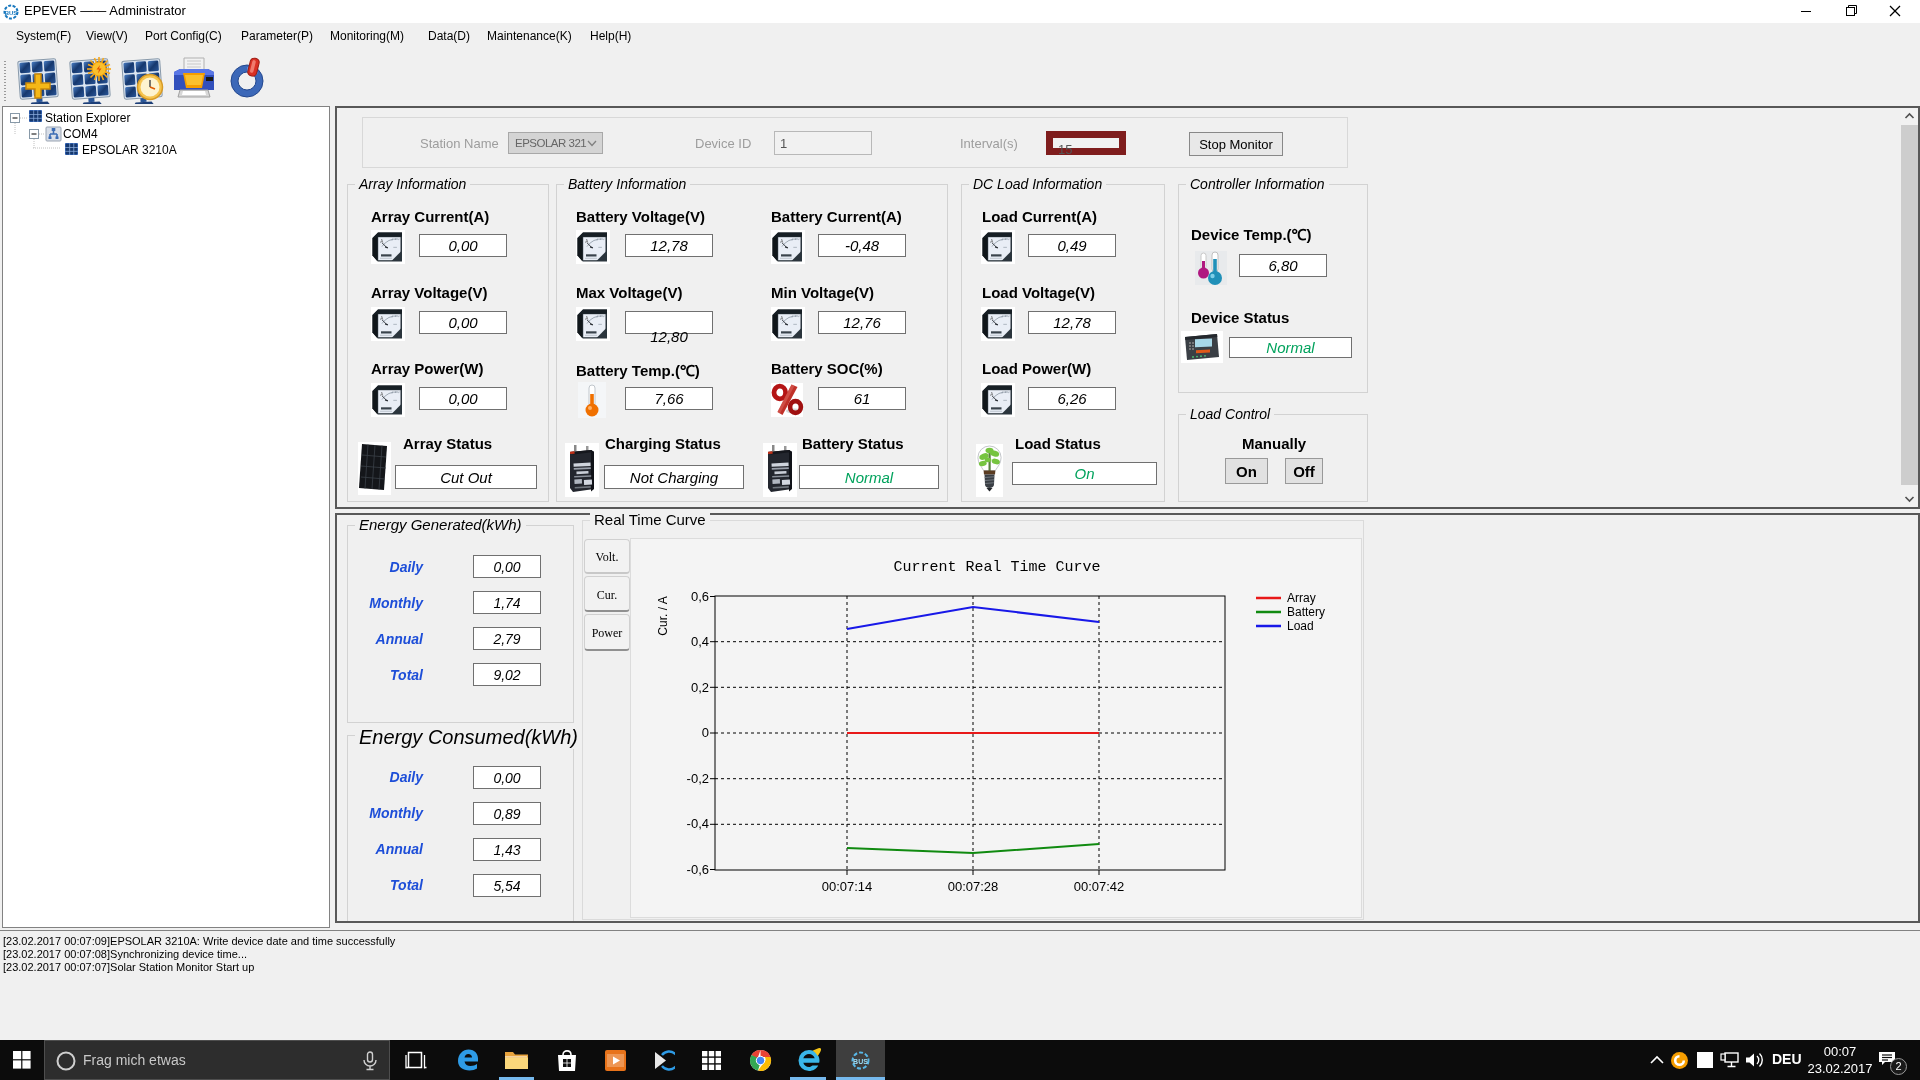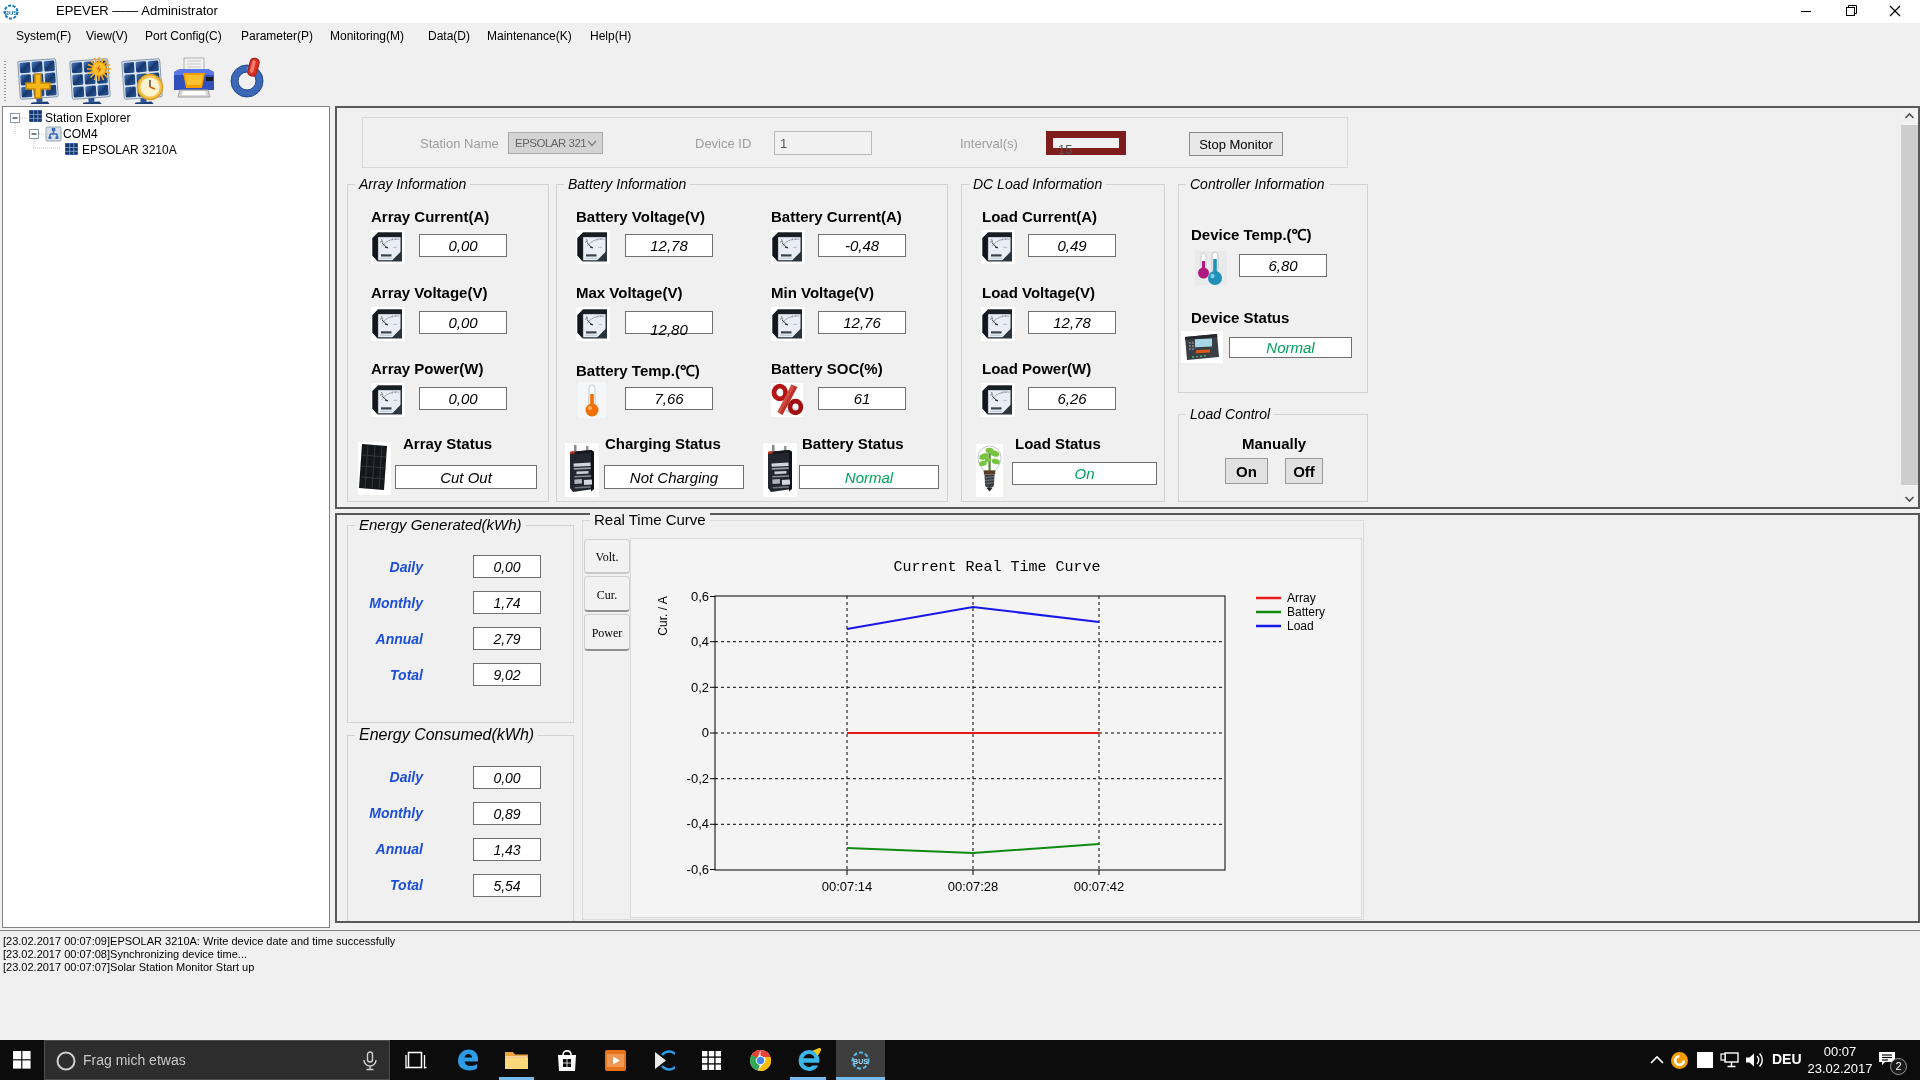--- a/index.html
+++ b/index.html
@@ -1,19 +1,19 @@
 <!DOCTYPE html>
 <html><head>
 <meta charset="utf-8">
 <style>
 * { margin:0; padding:0; box-sizing:border-box; }
 html,body { width:1920px; height:1080px; overflow:hidden; background:#f0f0f0;
   font-family:"Liberation Sans", sans-serif; }
 #titlebar { position:absolute; left:0; top:0; width:1920px; height:23px; background:#fff; }
-#title-text { position:absolute; left:24px; top:3px; font-size:13px; color:#000;margin-left:32px; }
+#title-text { position:absolute; left:24px; top:3px; font-size:13px; color:#000; }
 #menubar { position:absolute; left:0; top:23px; width:1920px; height:30px; background:#f0f0f0; }
 .menu { position:absolute; top:6px; font-size:12px; color:#000; }
 #toolbar { position:absolute; left:0; top:53px; width:1920px; height:53px; background:#f0f0f0; }
 #treepanel { position:absolute; left:2px; top:106px; width:328px; height:822px; background:#fff; border:1px solid #828282; }
 .treerow { position:absolute; font-size:12px; color:#000; }
 #upperpanel { position:absolute; left:335px; top:106px; width:1585px; height:403px; background:#f0f0f0; border:2px solid #585858; }
 #lowerpanel { position:absolute; left:335px; top:513px; width:1585px; height:410px; background:#f0f0f0; border:2px solid #585858; }
 #logarea { position:absolute; left:0; top:930px; width:1920px; height:110px; background:#f0f0f0; border-top:1px solid #828282; }
 .logline { position:absolute; left:3px; font-size:11px; color:#000; white-space:pre; }
 #taskbar { position:absolute; left:0; top:1040px; width:1920px; height:40px; background:#0c0c0c; }
@@ -335,21 +335,21 @@
     <div class="vbox" style="left:68px;top:49px;width:88px;height:23px;padding-top:2px">12,78</div>
     <div class="blabel" style="left:214px;top:23px">Battery Current(A)</div>
     <svg class="icon" style="left:214px;top:45px" width="34" height="34">
         <use href="#meter"></use>
       </svg>
     <div class="vbox" style="left:261px;top:49px;width:88px;height:23px;padding-top:2px">-0,48</div>
     <div class="blabel" style="left:19px;top:99px">Max Voltage(V)</div>
     <svg class="icon" style="left:19px;top:122px" width="34" height="34">
         <use href="#meter"></use>
       </svg>
-    <div class="vbox" style="left:68px;top:126px;width:88px;height:23px;padding-top:9px">12,80</div>
+    <div class="vbox" style="left:68px;top:126px;width:88px;height:23px;padding-top:16px">12,80</div>
     <div class="blabel" style="left:214px;top:99px">Min Voltage(V)</div>
     <svg class="icon" style="left:214px;top:122px" width="34" height="34">
         <use href="#meter"></use>
       </svg>
     <div class="vbox" style="left:261px;top:126px;width:88px;height:23px;padding-top:2px">12,76</div>
     <div class="blabel" style="left:19px;top:175px">Battery Temp.(℃)</div>
     <svg class="icon" style="left:21px;top:197px" width="28" height="36" viewBox="0 0 28 36">
       <rect x="0" y="0" width="28" height="36" fill="#f4f6f8"></rect>
       <rect x="11" y="3" width="6" height="22" rx="3" fill="#fff" stroke="#c0c6cc"></rect>
       <circle cx="14" cy="28" r="6.5" fill="#f07000"></circle>
@@ -476,21 +476,21 @@
     <div class="ebox" style="left:125px;top:29px;width:68px;height:23px;padding-top:3px">0,00</div>
     <div class="elabel" style="left:0;top:69px">Monthly</div>
     <div class="ebox" style="left:125px;top:65px;width:68px;height:23px;padding-top:3px">1,74</div>
     <div class="elabel" style="left:0;top:105px">Annual</div>
     <div class="ebox" style="left:125px;top:101px;width:68px;height:23px;padding-top:3px">2,79</div>
     <div class="elabel" style="left:0;top:141px">Total</div>
     <div class="ebox" style="left:125px;top:137px;width:68px;height:23px;padding-top:3px">9,02</div>
   </div>
 
   <div class="gbox" style="left:10px;top:220px;width:227px;height:186px;border-bottom:none">
-    <div class="glabel" style="font-size:16px;top:-10px">Energy Consumed(kWh)</div>
+    <div class="glabel" style="font-size:20px;top:-10px">Energy Consumed(kWh)</div>
     <div class="elabel" style="left:0;top:33px">Daily</div>
     <div class="ebox" style="left:125px;top:30px;width:68px;height:23px;padding-top:3px">0,00</div>
     <div class="elabel" style="left:0;top:69px">Monthly</div>
     <div class="ebox" style="left:125px;top:66px;width:68px;height:23px;padding-top:3px">0,89</div>
     <div class="elabel" style="left:0;top:105px">Annual</div>
     <div class="ebox" style="left:125px;top:102px;width:68px;height:23px;padding-top:3px">1,43</div>
     <div class="elabel" style="left:0;top:141px">Total</div>
     <div class="ebox" style="left:125px;top:138px;width:68px;height:23px;padding-top:3px">5,54</div>
   </div>
 

